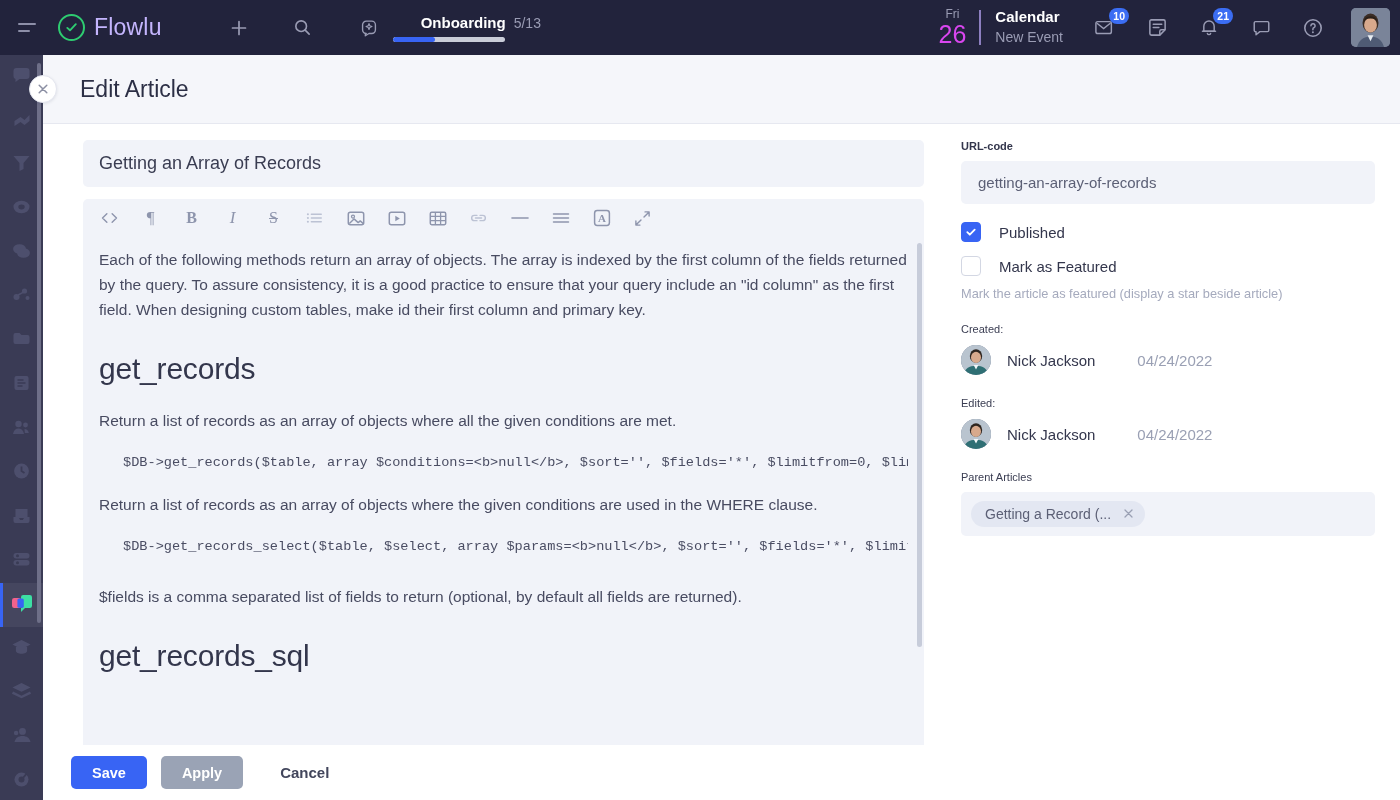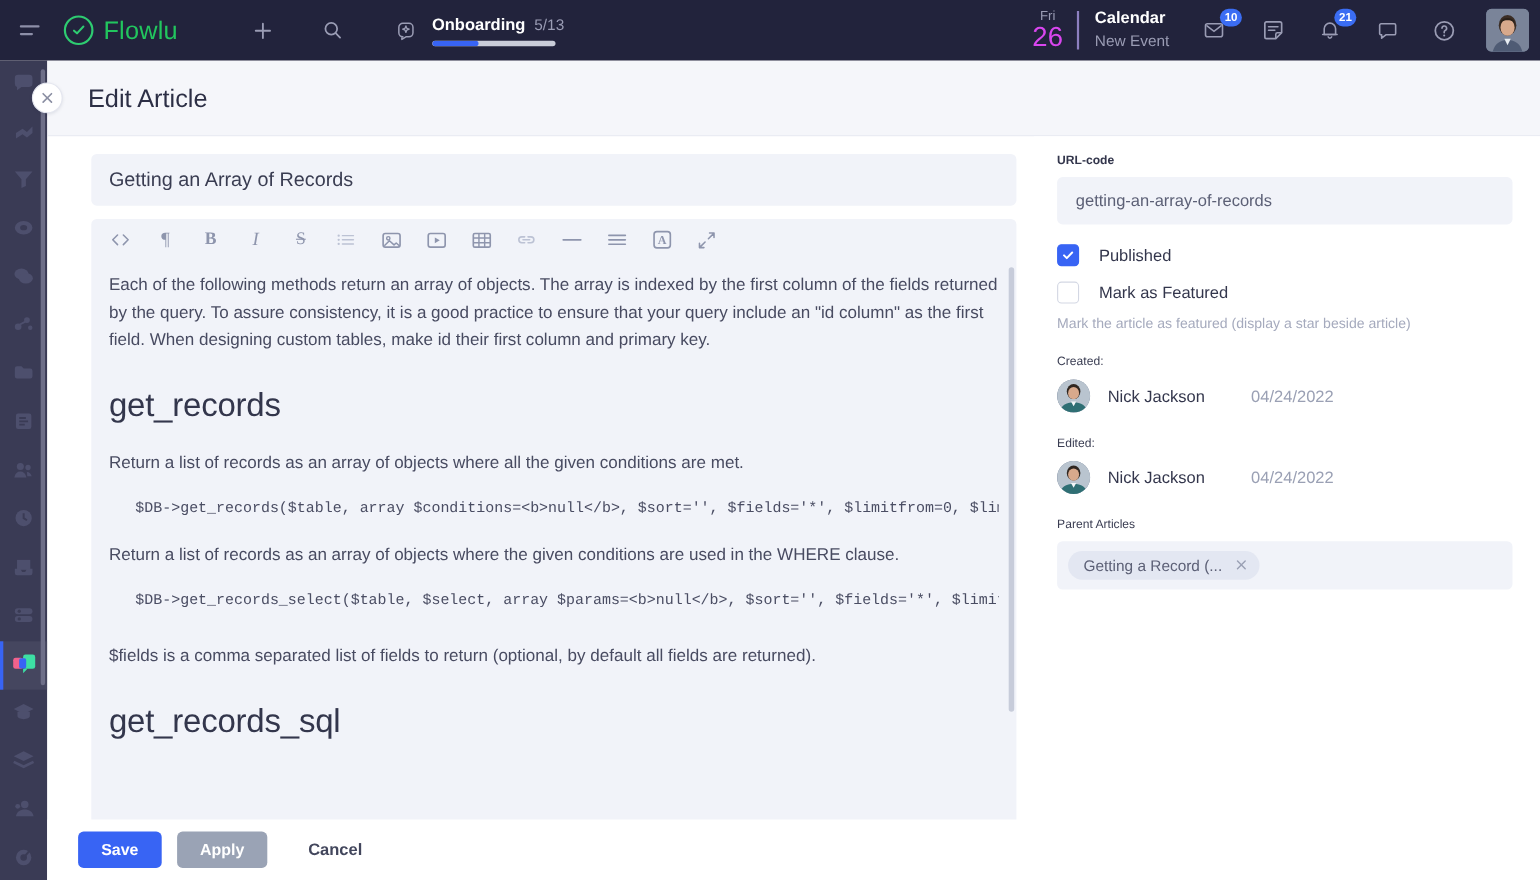--- a/index.html
+++ b/index.html
@@ -26,34 +26,34 @@
   .tb-hamburger i:nth-child(1) { width: 18px; }
   .tb-hamburger i:nth-child(2) { width: 12px; }
 
   .logo-wrap { display: flex; align-items: center; margin-left: 14px; }
   .logo-mark {
     width: 27px; height: 27px; border-radius: 50%;
     border: 2.4px solid #2ecc71; display: flex; align-items: center; justify-content: center;
   }
   .logo-mark svg { display: block; }
   .logo-text {
-    color: #22c55e; font-size: 23px; letter-spacing: .2px; margin-left: 9px; font-weight: 400;
+    color: #c4b5fd; font-size: 23px; letter-spacing: .2px; margin-left: 9px; font-weight: 400;
   }
 
   .tb-icon {
     width: 30px; height: 30px; display: flex; align-items: center; justify-content: center;
     color: #9a9cb4;
   }
   .tb-plus { margin-left: 62px; }
   .tb-search { margin-left: 34px; }
 
   .onboarding { display: flex; align-items: center; margin-left: 38px; }
   .onb-icon { color: #9a9cb4; width: 26px; height: 26px; display: flex; align-items: center; justify-content: center; }
   .onb-body { margin-left: 11px; }
-  .onb-row { display: flex; align-items: baseline; gap: 8px; }
+  .onb-row { display: flex; align-items: baseline; gap: 8px; margin-left: 28px; }
   .onb-title { color: #ffffff; font-size: 15px; font-weight: 700; }
   .onb-count { color: #9a9cb4; font-size: 14px; }
   .onb-bar { margin-top: 6px; width: 112px; height: 5px; border-radius: 3px; background: #c9ccd8; overflow: hidden; }
   .onb-fill { height: 100%; background: #3864f4; border-radius: 3px; }
 
   .tb-right { margin-left: auto; display: flex; align-items: center; height: 55px; }
   .tb-date { display: flex; flex-direction: column; align-items: center; line-height: 1; padding-right: 13px; }
   .tb-date .d-dow { color: #9a9cb4; font-size: 12px; margin-bottom: 2px; }
   .tb-date .d-num { color: #d946ef; font-size: 25px; font-weight: 400; }
   .tb-sep { width: 2px; height: 35px; background: #8d7fc0; }

